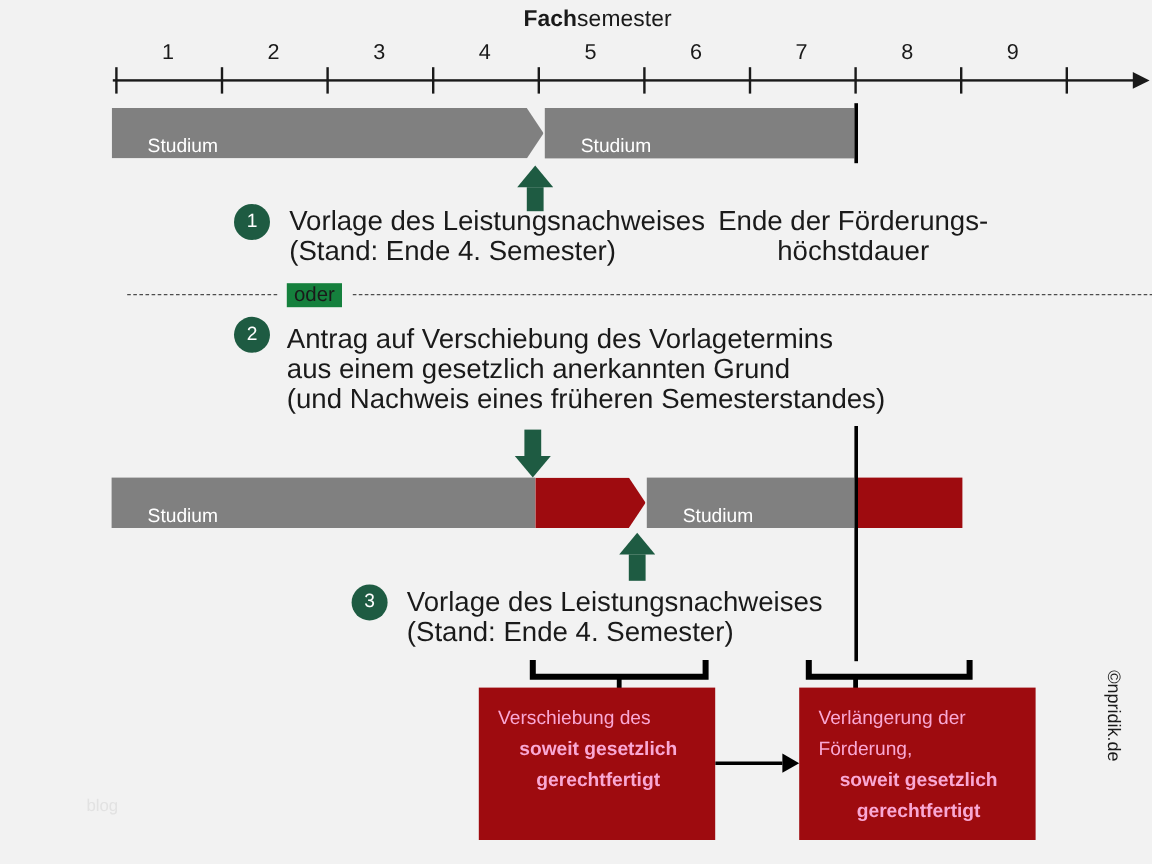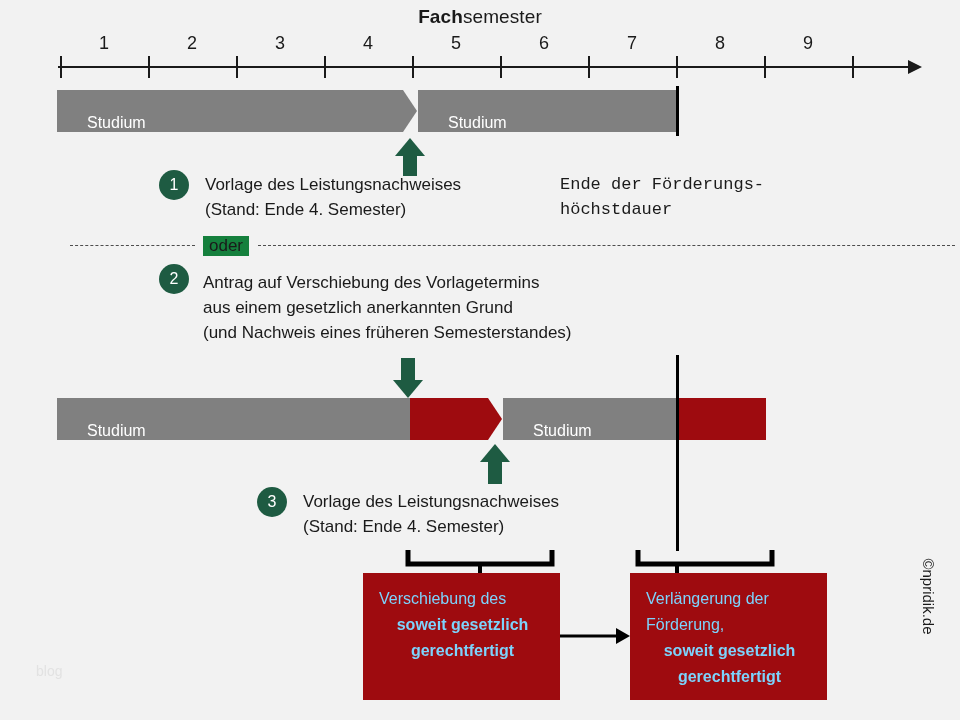--- a/index.html
+++ b/index.html
@@ -6,21 +6,21 @@
     margin: 0; padding: 0;
     background: #f2f2f2;
   }
   body {
     width: 960px; height: 720px;
     position: relative;
     overflow: hidden;
     font-family: "Liberation Sans", sans-serif;
     color: #1a1a1a;
   }
-  #canvas { position: absolute; inset: 0; }
+  #canvas { position: absolute; inset: 0; margin-left: 36px; }
   .abs { position: absolute; }
 
   
   .chart-title {
     left: 0; right: 0; top: 6px;
     text-align: center;
     font-size: 19px;
     letter-spacing: .1px;
   }
   .chart-title .bold { font-weight: bold; }
@@ -89,38 +89,38 @@
   
   .badge {
     width: 30px; height: 30px; border-radius: 50%;
     background: #1e5b42; color: #fff;
     font-size: 16px;
     display: flex; align-items: center; justify-content: center;
   }
 
   
   .note {
-    font-size: 17px; line-height: 25px; white-space: pre-line;
-  }
-  .note-center { text-align: left; font-family: Liberation Mono, monospace; }
+    font-size: 23px; line-height: 25px; white-space: pre-line;
+  }
+  .note-center { text-align: center; }
 
   
   .dash {
     height: 0; border-top: 1px dashed #4d4d4d;
   }
   .oder {
     font-size: 17px; background: #15803d; padding: 0 6px;
   }
 
   
   .bracket-svg { overflow: visible; }
 
   
   .outcome-box {
-    background: #9e0b0f; color: #7dd3fc;
+    background: #9e0b0f; color: #f9a8d4;
     font-size: 16px; line-height: 26px;
     padding: 13px 14px 10px 16px;
     box-sizing: border-box;
   }
   .outcome-box .b { font-weight: bold; text-align: center; }
 
   
   .copyright {
     right: -28px; top: 588px;
     width: 120px;

